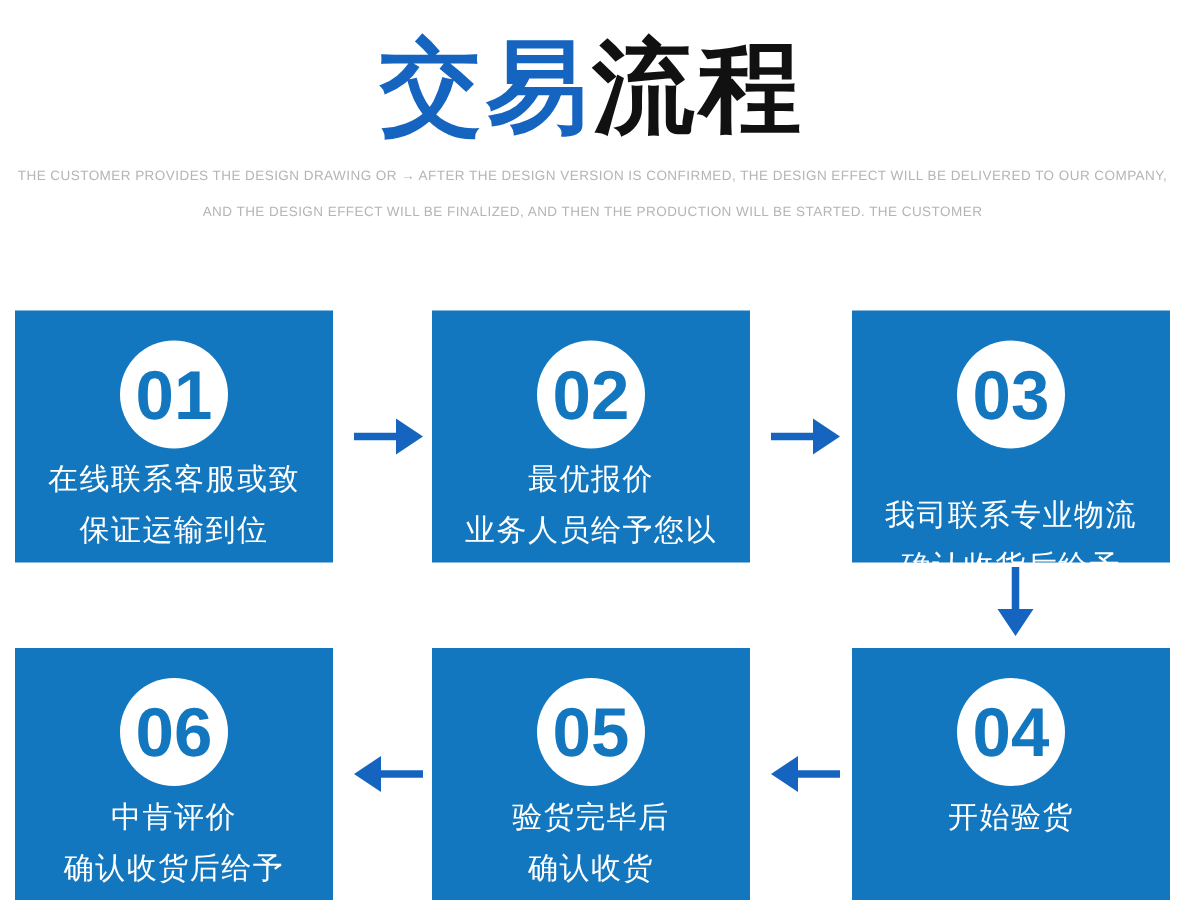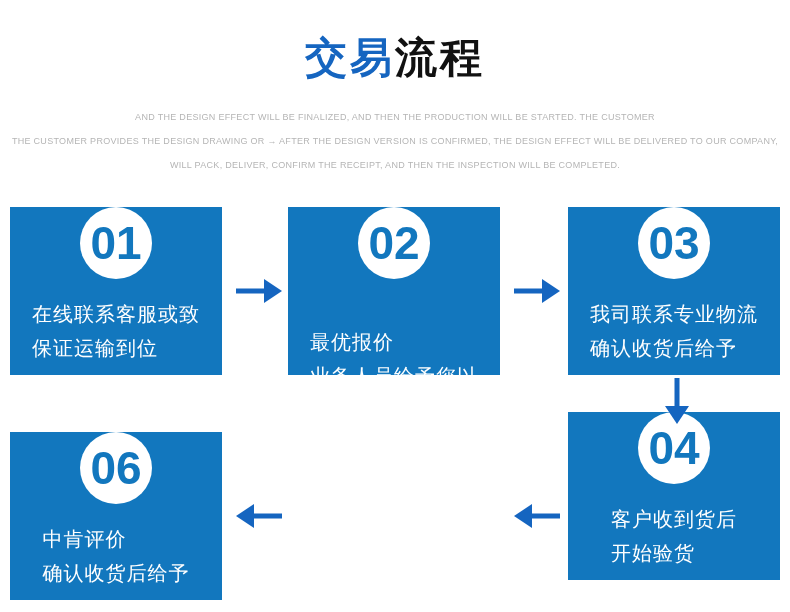--- a/index.html
+++ b/index.html
@@ -22,21 +22,21 @@
     width: 790px;
     height: 612px;
     background: #ffffff;
   }
   .title {
     position: absolute;
     top: 16px;
     left: 0;
     width: 100%;
     text-align: center;
-    font-size: 42px;
+    font-size: 68px;
     font-weight: bold;
     letter-spacing: 3px;
     line-height: 84px;
   }
   .title .t-blue  { color: var(--title-blue); }
   .title .t-black { color: var(--title-black); }
   .subtitle {
     position: absolute;
     top: 112px;
     left: 0;
@@ -48,47 +48,48 @@
   }
   .subtitle p { margin: 0 0 14px 0; line-height: 10px; }
   .step {
     position: absolute;
     width: 212px;
     height: 168px;
     background: var(--box-blue);
     display: flex;
     flex-direction: column;
     align-items: center;
-    padding-top: 0;
+    padding-top: 20px;
   }
   .step .circle {
     width: 72px;
     height: 72px;
     border-radius: 50%;
     background: #ffffff;
     color: var(--box-blue);
     display: flex;
     align-items: center;
     justify-content: center;
     font-size: 46px;
     font-weight: 600;
     flex: 0 0 auto;
   }
   .step .lines {
-    margin-top: 18px;
+    margin-top: 4px;
+    text-align: center;
     color: #ffffff;
     font-size: 20px;
     line-height: 34px;
     letter-spacing: 1px;
     font-weight: 500;
   }
   .pos-1 { left: 10px;  top: 207px; }
-  .pos-2 { left: 288px; top: 207px; gap: 28px; }
-  .pos-3 { left: 568px; top: 207px; }
-  .pos-4 { left: 568px; top: 412px; }
+  .pos-2 { left: 288px; top: 207px; }
+  .pos-3 { left: 568px; top: 207px; gap: 24px; }
+  .pos-4 { left: 568px; top: 432px; }
   .pos-5 { left: 288px; top: 432px; }
   .pos-6 { left: 10px;  top: 432px; }
   .arrow { position: absolute; }
   .arrow svg { display: block; }
   .arrow-fill { fill: var(--arrow-blue); }
   .ar-1 { left: 235px; top: 274px; }
   .ar-2 { left: 513px; top: 274px; }
   .ar-d { left: 660px; top: 377px; }
   .ar-3 { left: 513px; top: 499px; }
   .ar-4 { left: 235px; top: 499px; }
@@ -96,23 +97,22 @@
 </head>
 <body>
 
 <div class="page">
 
   <h1 class="title">
     <span class="t-blue">交易</span><span class="t-black">流程</span>
   </h1>
 
   <div class="subtitle">
+    <p>THE CUSTOMER PROVIDES THE DESIGN DRAWING OR → AFTER THE DESIGN VERSION IS CONFIRMED, THE DESIGN EFFECT WILL BE DELIVERED TO OUR COMPANY,</p>
     <p>AND THE DESIGN EFFECT WILL BE FINALIZED, AND THEN THE PRODUCTION WILL BE STARTED. THE CUSTOMER</p>
-    <p>THE CUSTOMER PROVIDES THE DESIGN DRAWING OR → AFTER THE DESIGN VERSION IS CONFIRMED, THE DESIGN EFFECT WILL BE DELIVERED TO OUR COMPANY,</p>
-    <p>WILL PACK, DELIVER, CONFIRM THE RECEIPT, AND THEN THE INSPECTION WILL BE COMPLETED.</p>
   </div>
 
   <div class="step pos-1">
     <div class="circle">
       <span>01</span>
     </div>
     <div class="lines">
       <div>在线联系客服或致</div>
       <div>保证运输到位</div>
     </div>
@@ -136,25 +136,33 @@
       <div>我司联系专业物流</div>
       <div>确认收货后给予</div>
     </div>
   </div>
 
   <div class="step pos-4">
     <div class="circle">
       <span>04</span>
     </div>
     <div class="lines">
-      <div>客户收到货后</div>
       <div>开始验货</div>
     </div>
   </div>
 
+  <div class="step pos-5">
+    <div class="circle">
+      <span>05</span>
+    </div>
+    <div class="lines">
+      <div>验货完毕后</div>
+      <div>确认收货</div>
+    </div>
+  </div>
 
   <div class="step pos-6">
     <div class="circle">
       <span>06</span>
     </div>
     <div class="lines">
       <div>中肯评价</div>
       <div>确认收货后给予</div>
     </div>
   </div>

